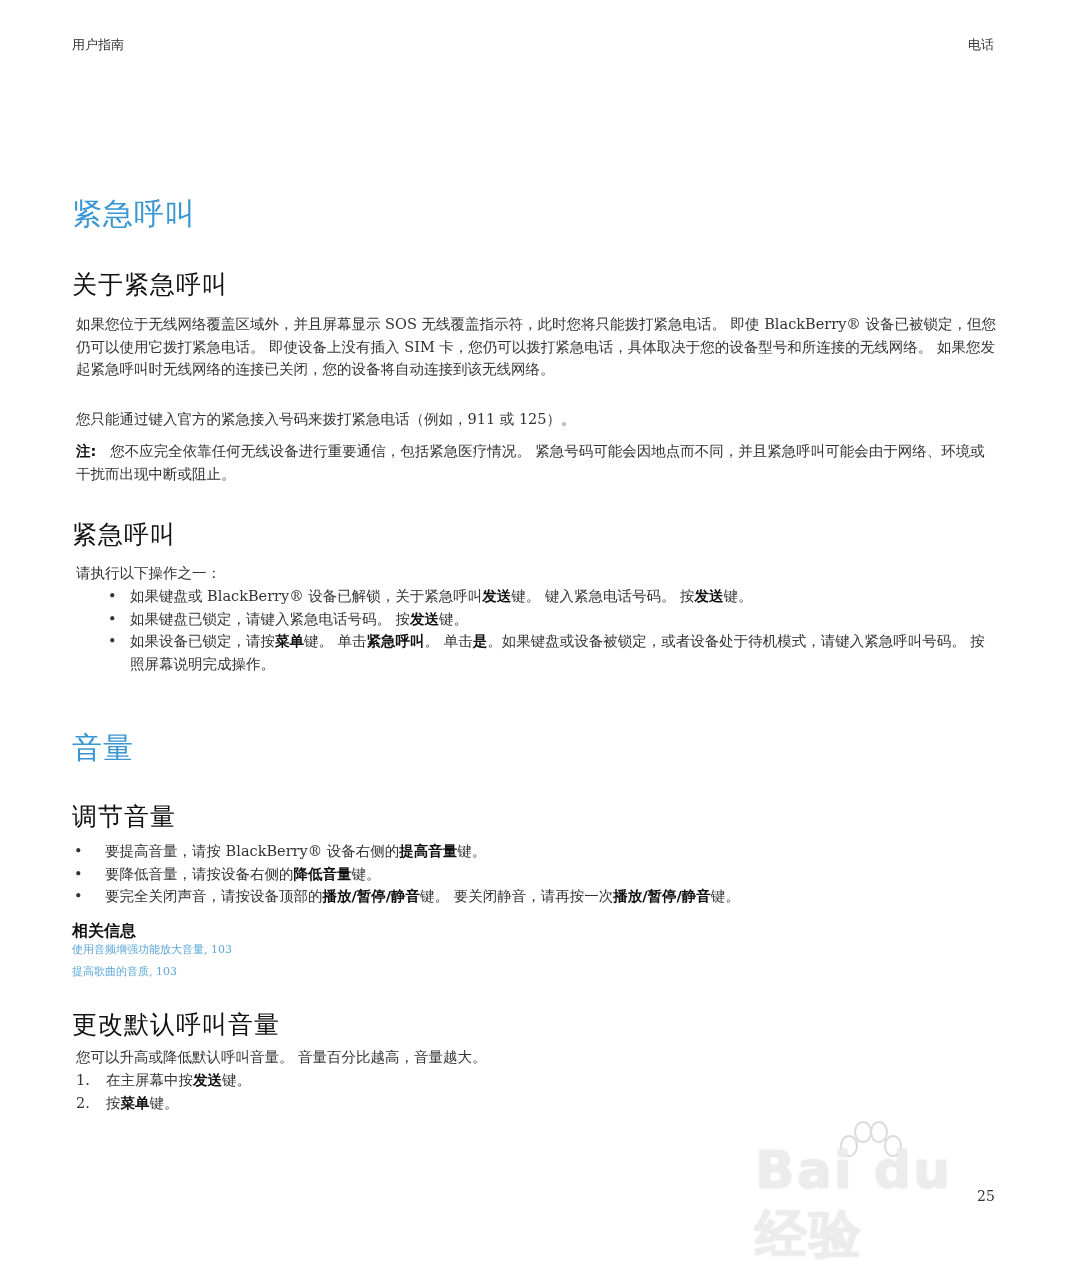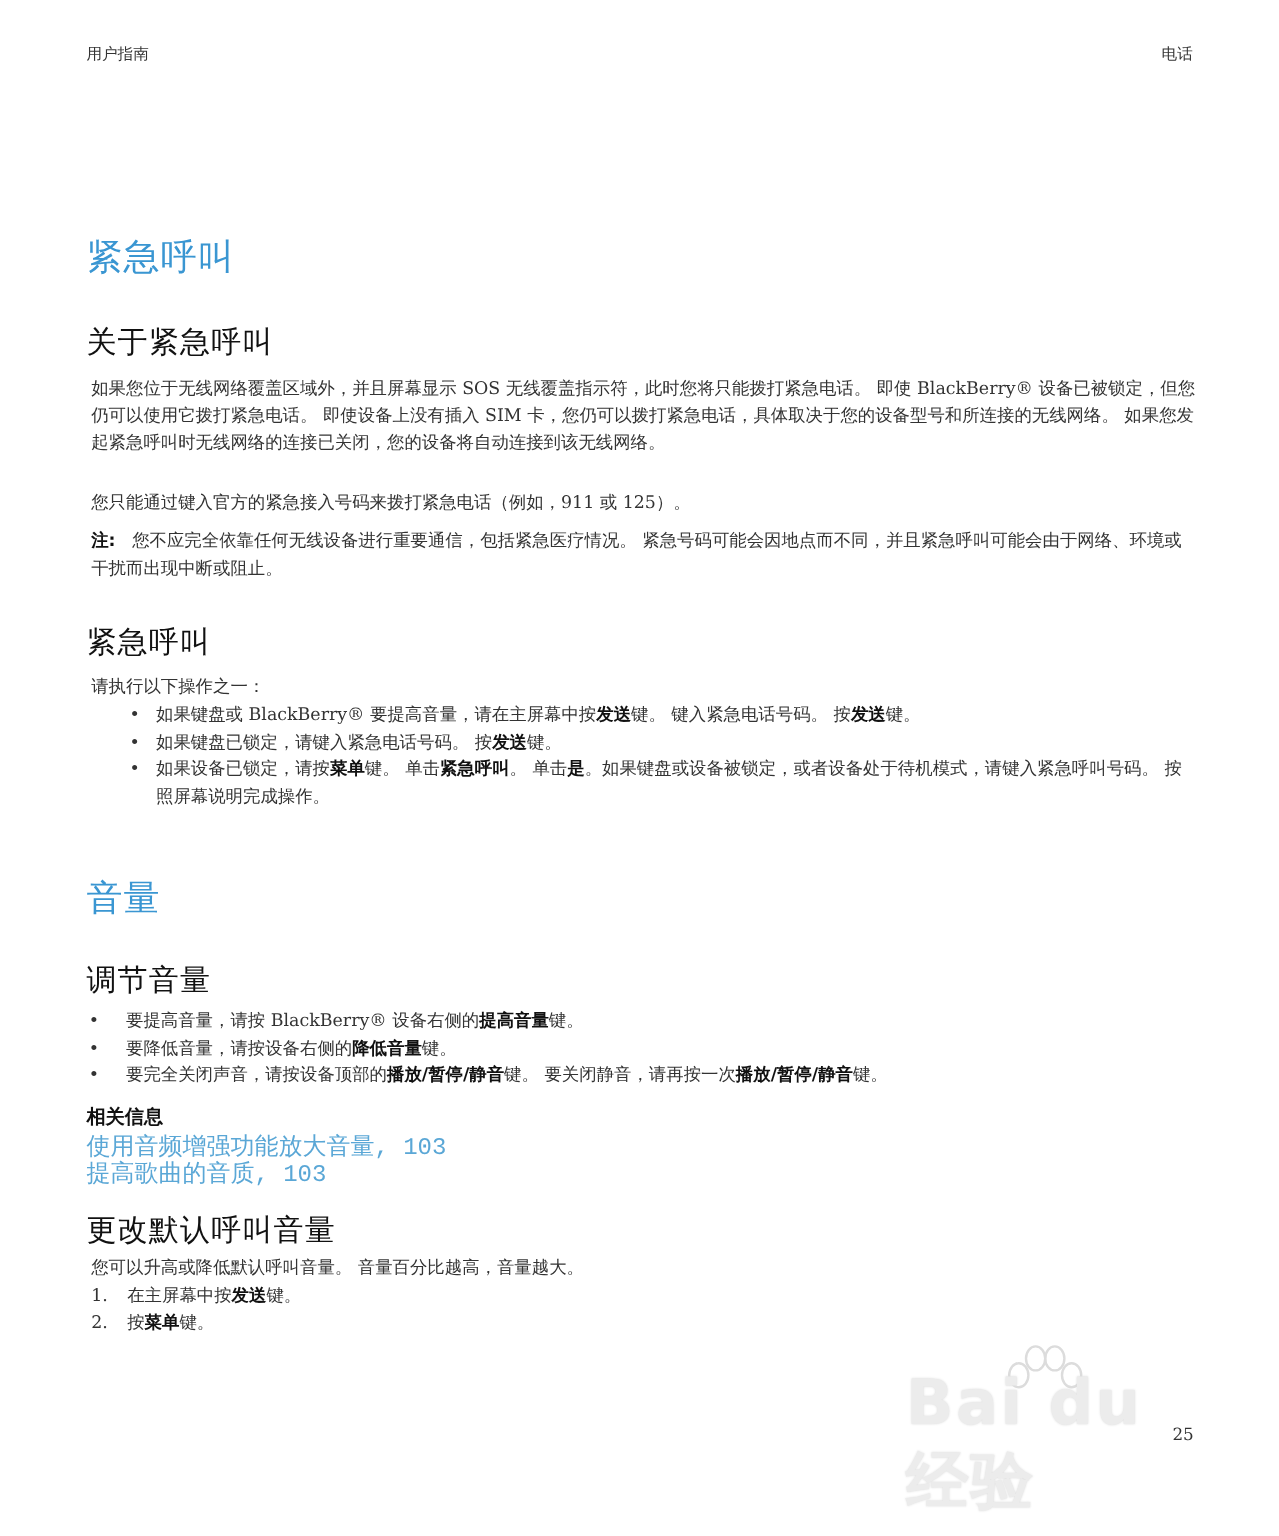--- a/index.html
+++ b/index.html
@@ -32,21 +32,21 @@
   ul.bullets { list-style: none; margin: 0; padding: 0; position: absolute; }
   ul.bullets li { position: relative; font-size: 14.5px; line-height: 22.5px; color: #333; }
   ul.bullets li .dot { position: absolute; }
   .related-title {
     position: absolute; left: 0;
     font-family: "DejaVu Sans", "Liberation Sans", sans-serif;
     font-weight: bold; font-size: 16px; color: #111;
   }
   .related-link {
     position: absolute; left: 0;
-    font-size: 20px; color: #5aa7d6; text-decoration: none; font-family: Liberation Mono, monospace;
+    font-size: 11px; color: #5aa7d6; text-decoration: none;
   }
   ol.steps { list-style: none; margin: 0; padding: 0; position: absolute; left: 4px; }
   ol.steps li { position: relative; font-size: 14.5px; line-height: 23px; color: #333; padding-left: 30px; }
   ol.steps li .num { position: absolute; left: 0; }
   .watermark {
     position: absolute; left: 755px; top: 1120px; width: 250px; height: 120px;
     color: #e6e6e6; font-family: "DejaVu Sans", sans-serif;
   }
   .wm-logo { position: absolute; left: 0; top: 20px; font-size: 52px; font-weight: bold; color: #ececec; text-shadow: 0 0 2px #d8d8d8; letter-spacing: 2px;}
   .wm-url { position: absolute; left: 0; top: 82px; font-size: 28px; font-weight: bold; color: #ececec; text-shadow: 0 0 2px #d8d8d8;}
@@ -77,21 +77,21 @@
     <b>注:</b>&nbsp;&nbsp;&nbsp;<span>您不应完全依靠任何无线设备进行重要通信，包括紧急医疗情况。 紧急号码可能会因地点而不同，并且紧急呼叫可能会由于网络、环境或干扰而出现中断或阻止。</span>
   </p>
 
   <h2 class="h2" style="top:518px;">紧急呼叫</h2>
 
   <p class="para" style="top:562px;">请执行以下操作之一：</p>
 
   <ul class="bullets" style="top:585px; left:34px; width:891px;">
     <li style="padding-left:24px;">
       <span class="dot" style="left:2px;">•</span>
-      <span>如果键盘或 BlackBerry® 要提高音量，请在主屏幕中按</span><span class="bold">发送</span><span>键。 键入紧急电话号码。 按</span><span class="bold">发送</span><span>键。</span>
+      <span>如果键盘或 BlackBerry® 设备已解锁，关于紧急呼叫</span><span class="bold">发送</span><span>键。 键入紧急电话号码。 按</span><span class="bold">发送</span><span>键。</span>
     </li>
     <li style="padding-left:24px;">
       <span class="dot" style="left:2px;">•</span>
       <span>如果键盘已锁定，请键入紧急电话号码。 按</span><span class="bold">发送</span><span>键。</span>
     </li>
     <li style="padding-left:24px;">
       <span class="dot" style="left:2px;">•</span>
       <span>如果设备已锁定，请按</span><span class="bold">菜单</span><span>键。 单击</span><span class="bold">紧急呼叫</span><span>。 单击</span><span class="bold">是</span><span>。如果键盘或设备被锁定，或者设备处于待机模式，请键入紧急呼叫号码。 按照屏幕说明完成操作。</span>
     </li>
   </ul>

